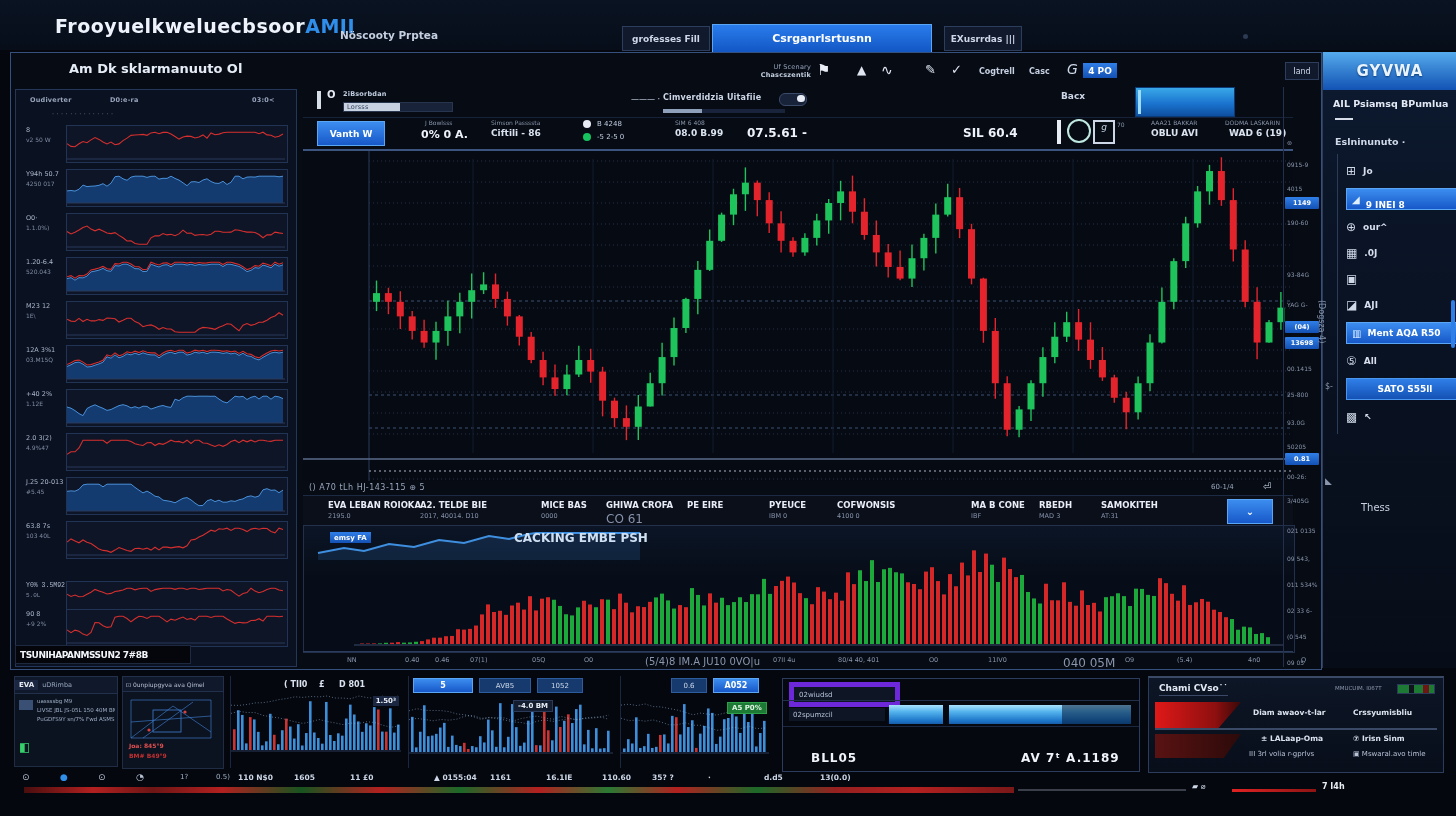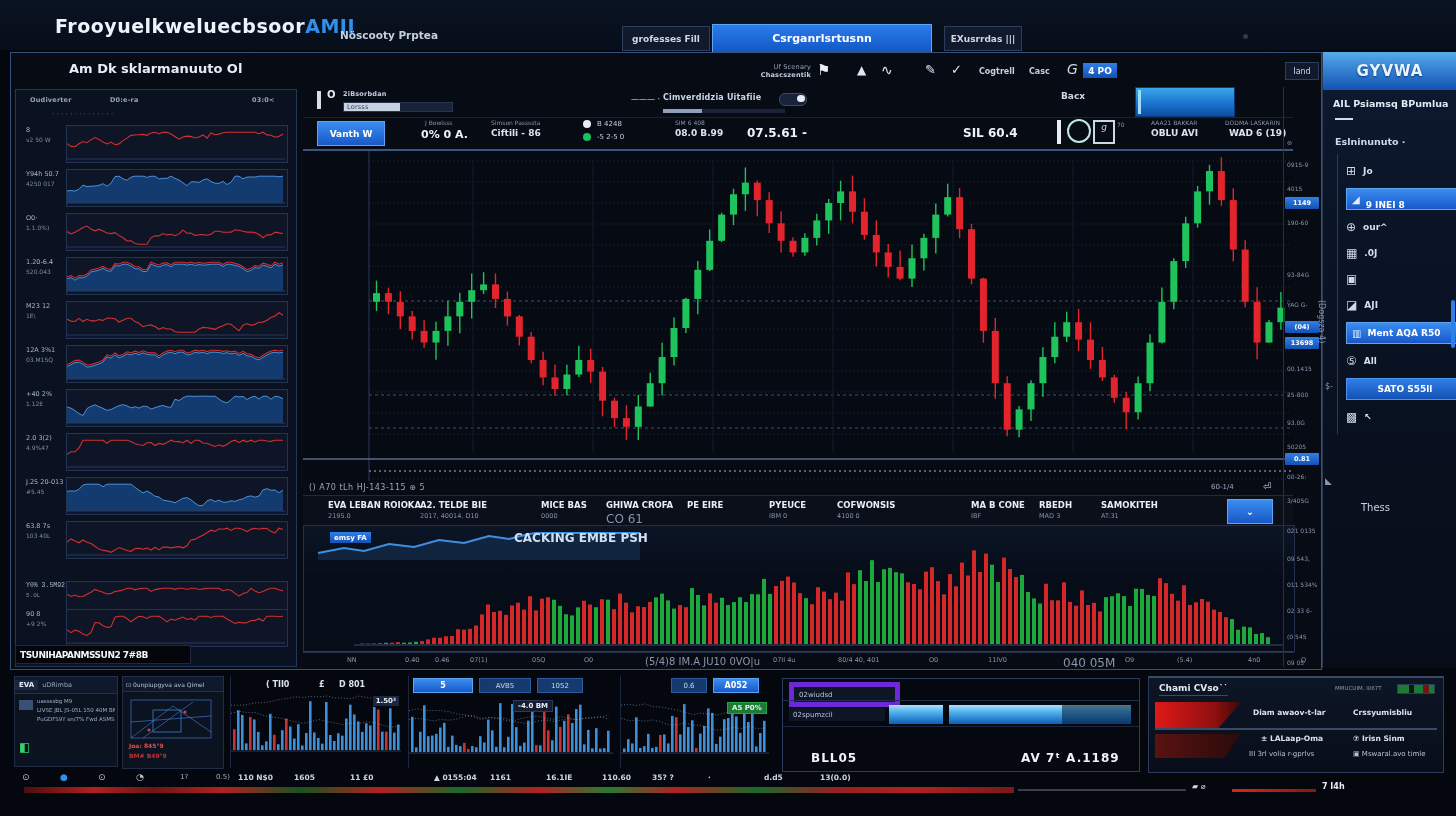--- a/index.html
+++ b/index.html
@@ -775,21 +775,21 @@
           <circle cx="62" cy="20" r="1.6" fill="#d84040"></circle>
           <circle cx="26" cy="38" r="1.6" fill="#d84040"></circle>
         </svg>
       <span class="abs" style="left:6px;top:50px;font-size:6px;font-weight:bold;color:#e05050;">Joa: 845°9</span>
       <span class="abs" style="left:6px;top:60px;font-size:6px;font-weight:bold;color:#c23030;">BM# B49°9</span>
     </div>
   </div>
 
   <div class="abs" style="left:230px;top:676px;width:174px;height:92px;border-left:1px solid #1b2740;">
     <div style="position:relative;height:16px;">
-      <span class="abs" style="left:17px;top:4px;font-size:8px;font-weight:bold;color:#dbe3f0;padding-left:18px;">( TII0</span>
+      <span class="abs" style="left:35px;top:4px;font-size:8px;font-weight:bold;color:#dbe3f0;padding-left:18px;">( TII0</span>
       <span class="abs" style="left:88px;top:4px;font-size:8px;font-weight:bold;color:#dbe3f0;">£</span>
       <span class="abs" style="left:108px;top:4px;font-size:8px;font-weight:bold;color:#dbe3f0;">D 801</span>
     </div>
     <div style="position:relative;height:62px;">
       <svg id="mini1-svg" width="170" height="62" viewBox="0 0 170 62">
           <rect x="2" y="37.2516996561873" width="2.6" height="20.748300343812698" fill="#cc3333"></rect>
           <rect x="6" y="18.214565883067586" width="2.6" height="39.785434116932414" fill="#3d8fd9"></rect>
           <rect x="10" y="22.92581633827107" width="2.6" height="35.07418366172893" fill="#3d8fd9"></rect>
           <rect x="14" y="51.37803223403144" width="2.6" height="6.621967765968565" fill="#3d8fd9"></rect>
           <rect x="18" y="25.10005244569642" width="2.6" height="32.89994755430358" fill="#cc3333"></rect>

